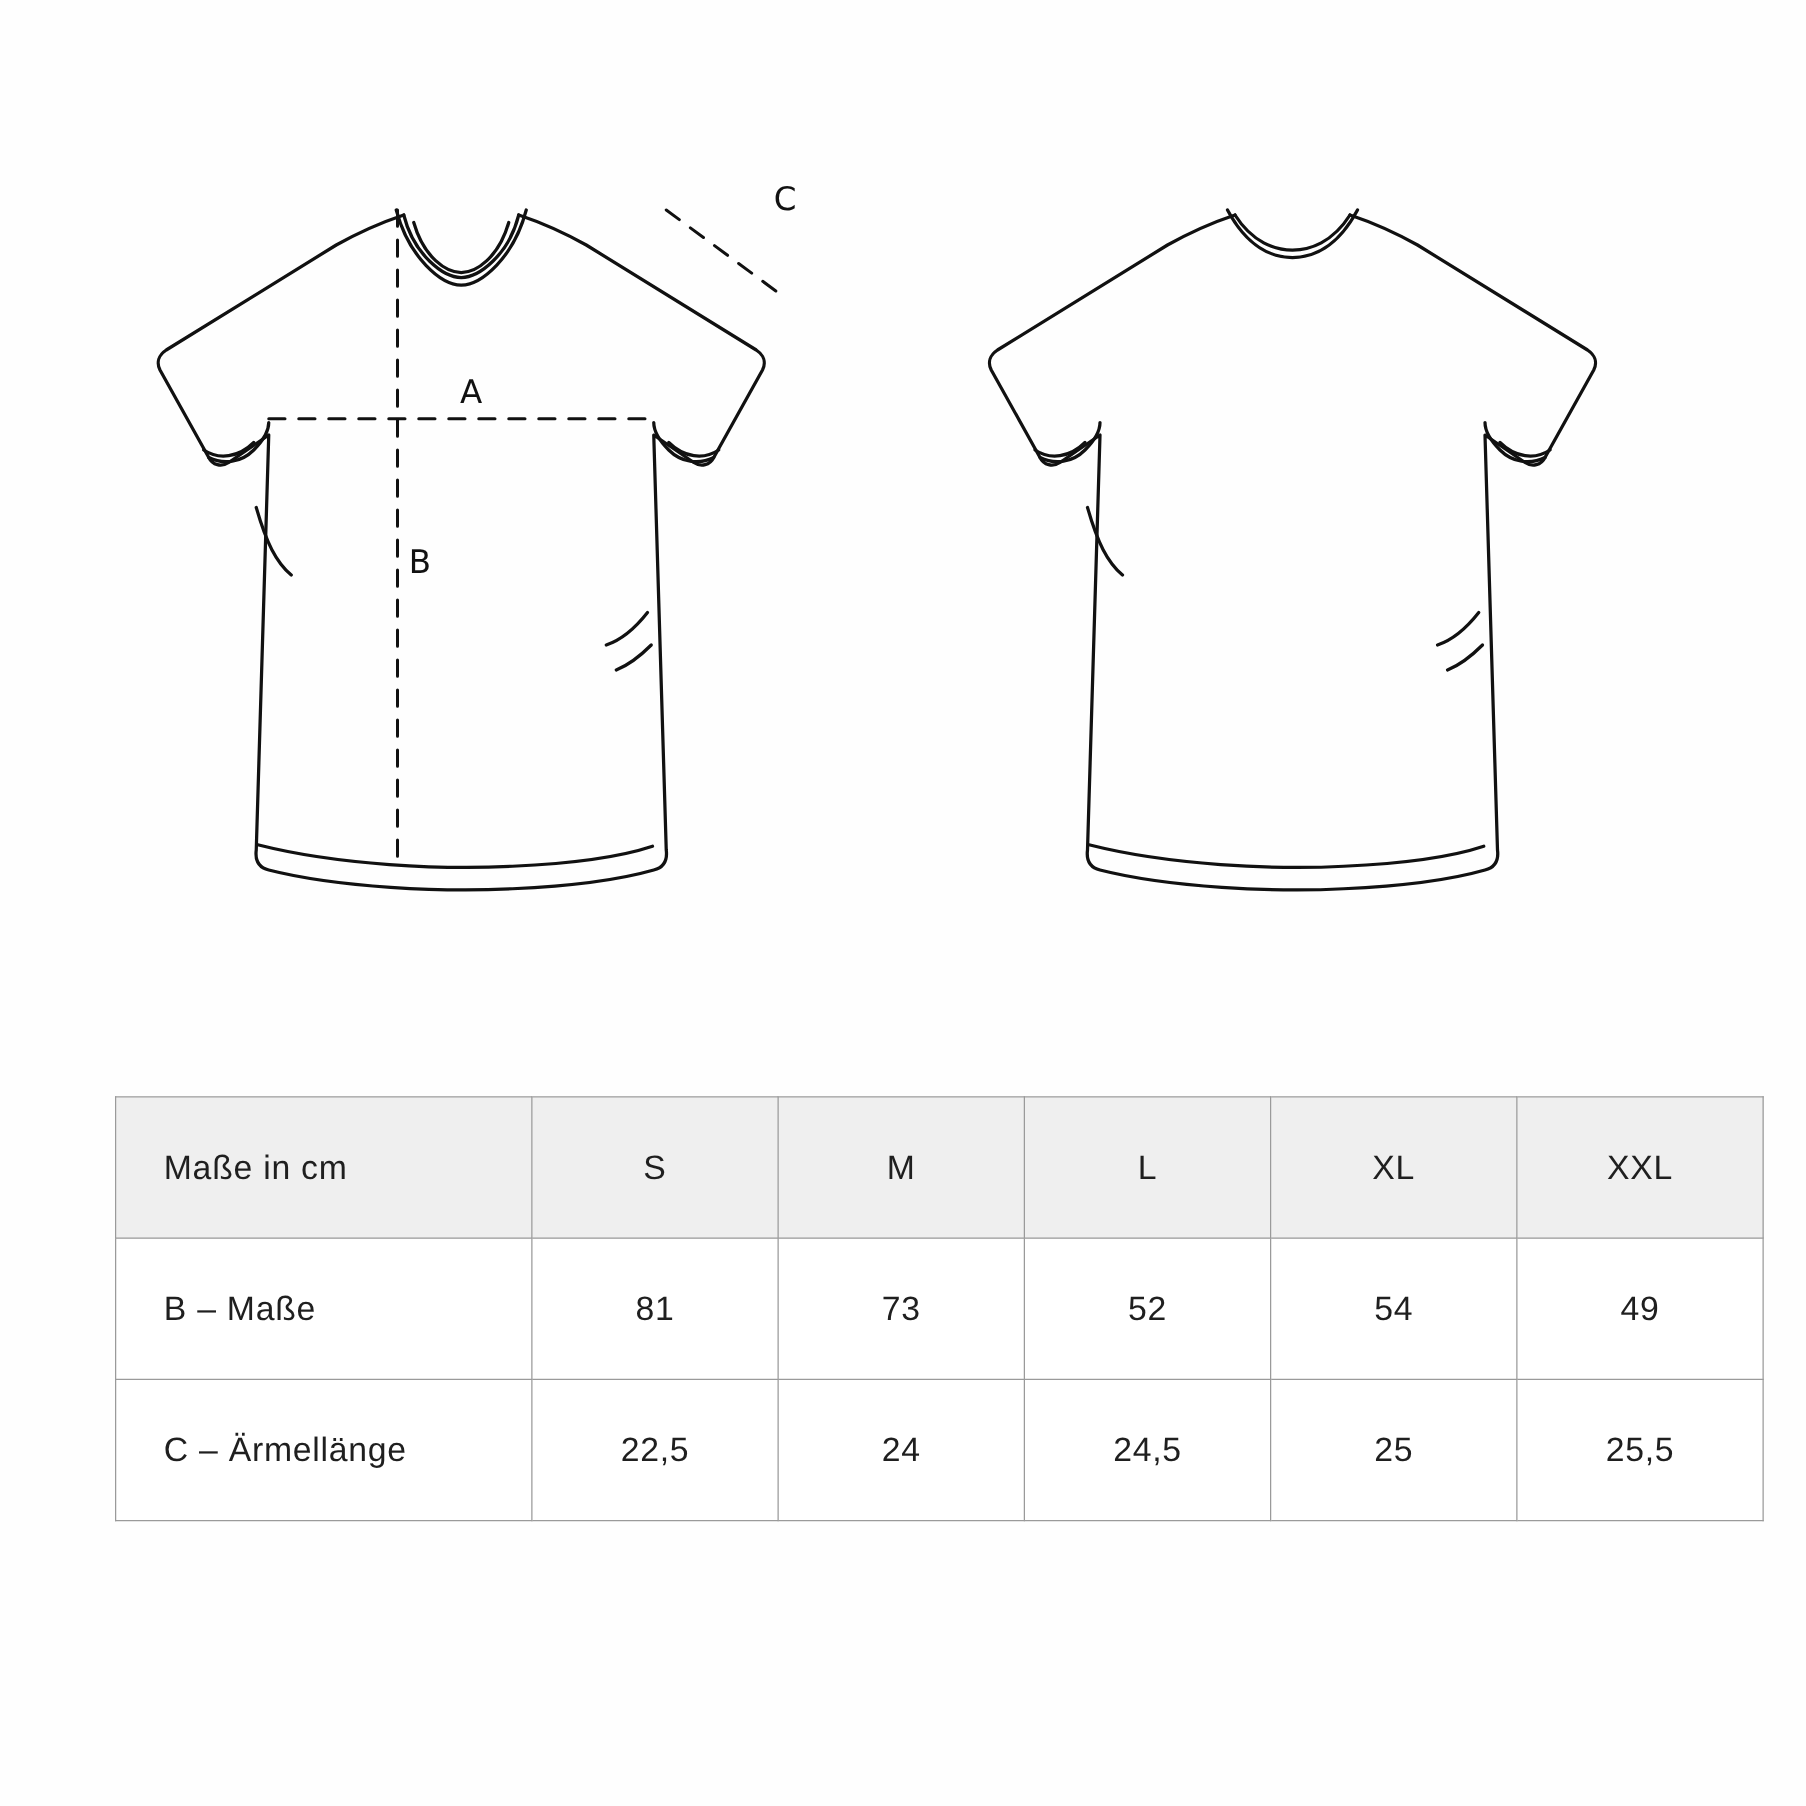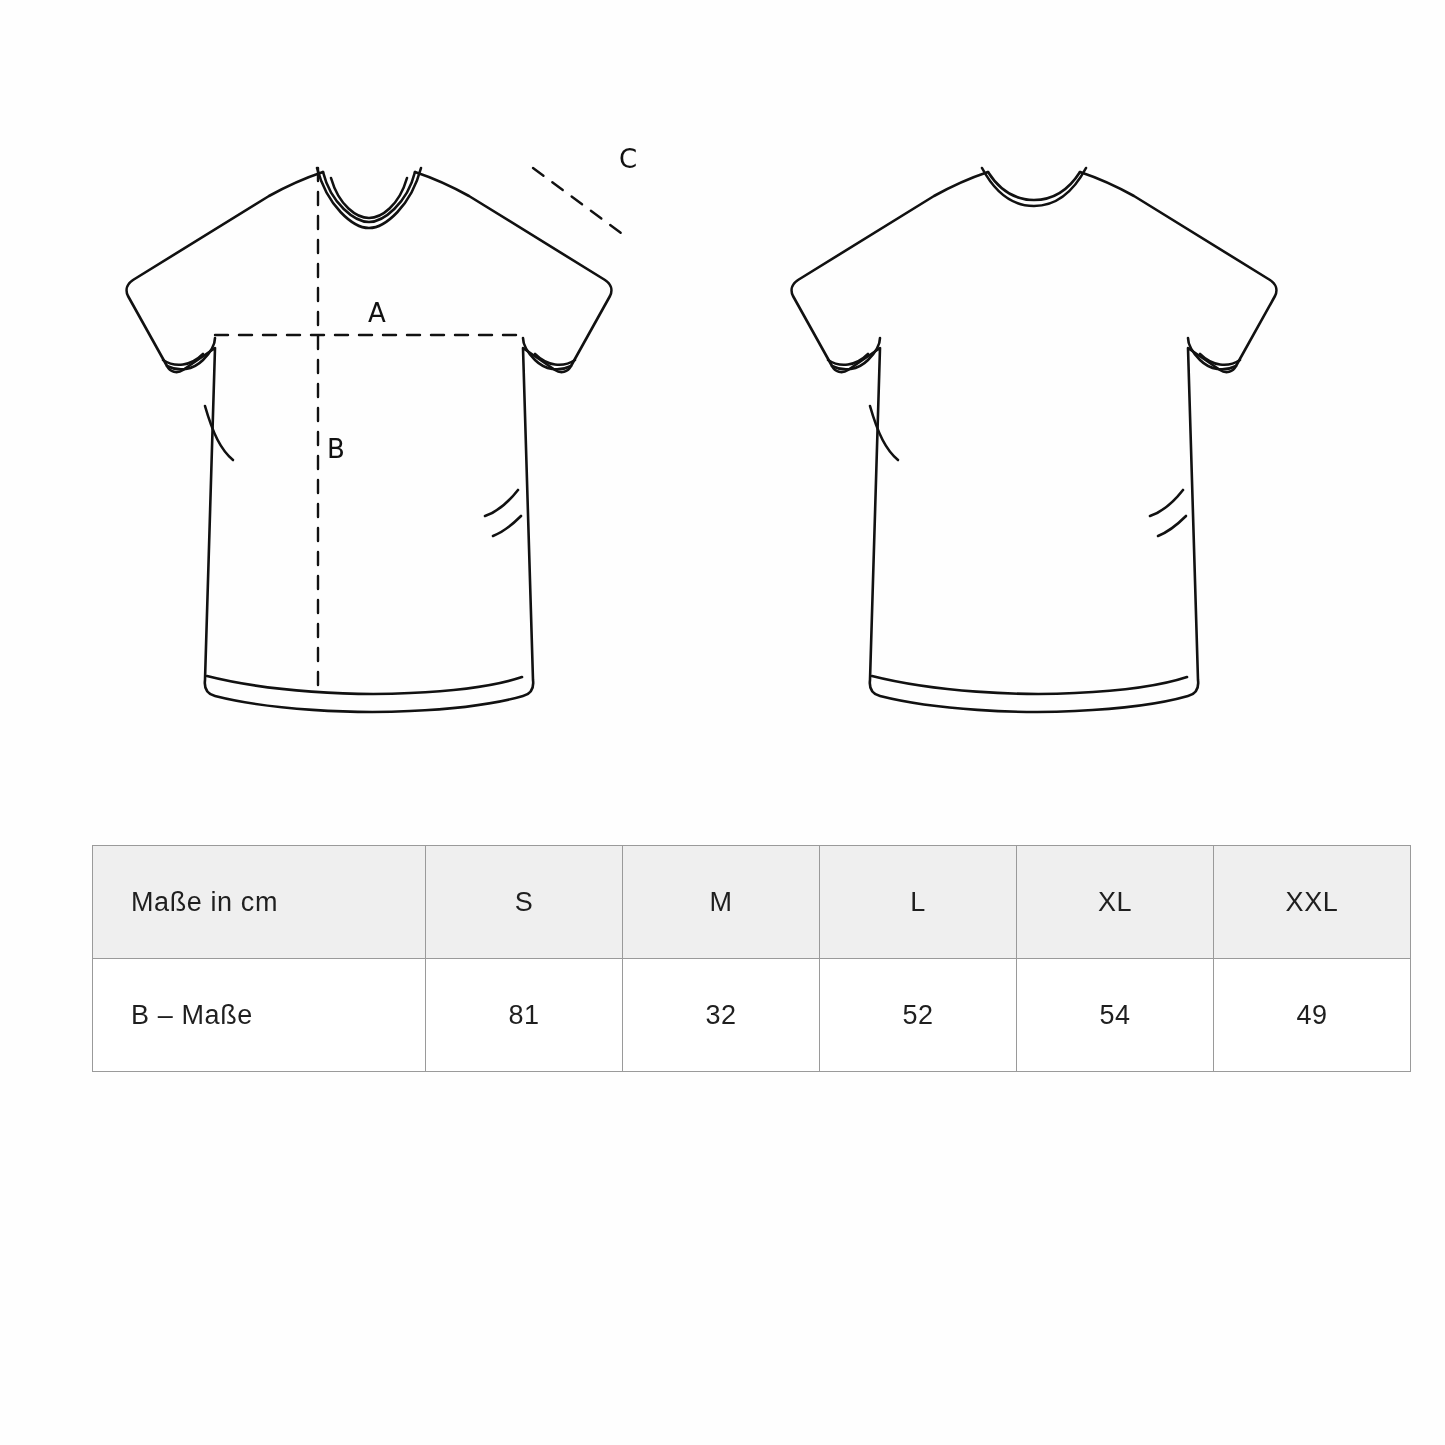--- a/index.html
+++ b/index.html
@@ -46,21 +46,21 @@
   .measure-label {
     font-family: "DejaVu Sans", sans-serif;
     font-size: 26px;
     fill: #111111;
   }
 
   
   #size-table {
     position: absolute;
     left: 92px;
-    top: 845px;
+    top: 877px;
     width: 1262px;
     border-collapse: collapse;
     table-layout: fixed;
   }
   #size-table th,
   #size-table td {
     border: 1px solid #9a9a9a;
     height: 110px;
     font-weight: normal;
     font-size: 27px;
@@ -178,21 +178,29 @@
         <th class="sizecol">M</th>
         <th class="sizecol">L</th>
         <th class="sizecol">XL</th>
         <th class="sizecol">XXL</th>
       </tr>
     </thead>
     <tbody>
       <tr>
         <td class="rowhead">B – Maße</td>
         <td class="val">81</td>
-        <td class="val">32</td>
+        <td class="val">73</td>
         <td class="val">52</td>
         <td class="val">54</td>
         <td class="val">49</td>
       </tr>
+      <tr>
+        <td class="rowhead">C – Ärmellänge</td>
+        <td class="val">22,5</td>
+        <td class="val">24</td>
+        <td class="val">24,5</td>
+        <td class="val">25</td>
+        <td class="val">25,5</td>
+      </tr>
     </tbody>
   </table>
 
 </div>
 
 </body></html>

